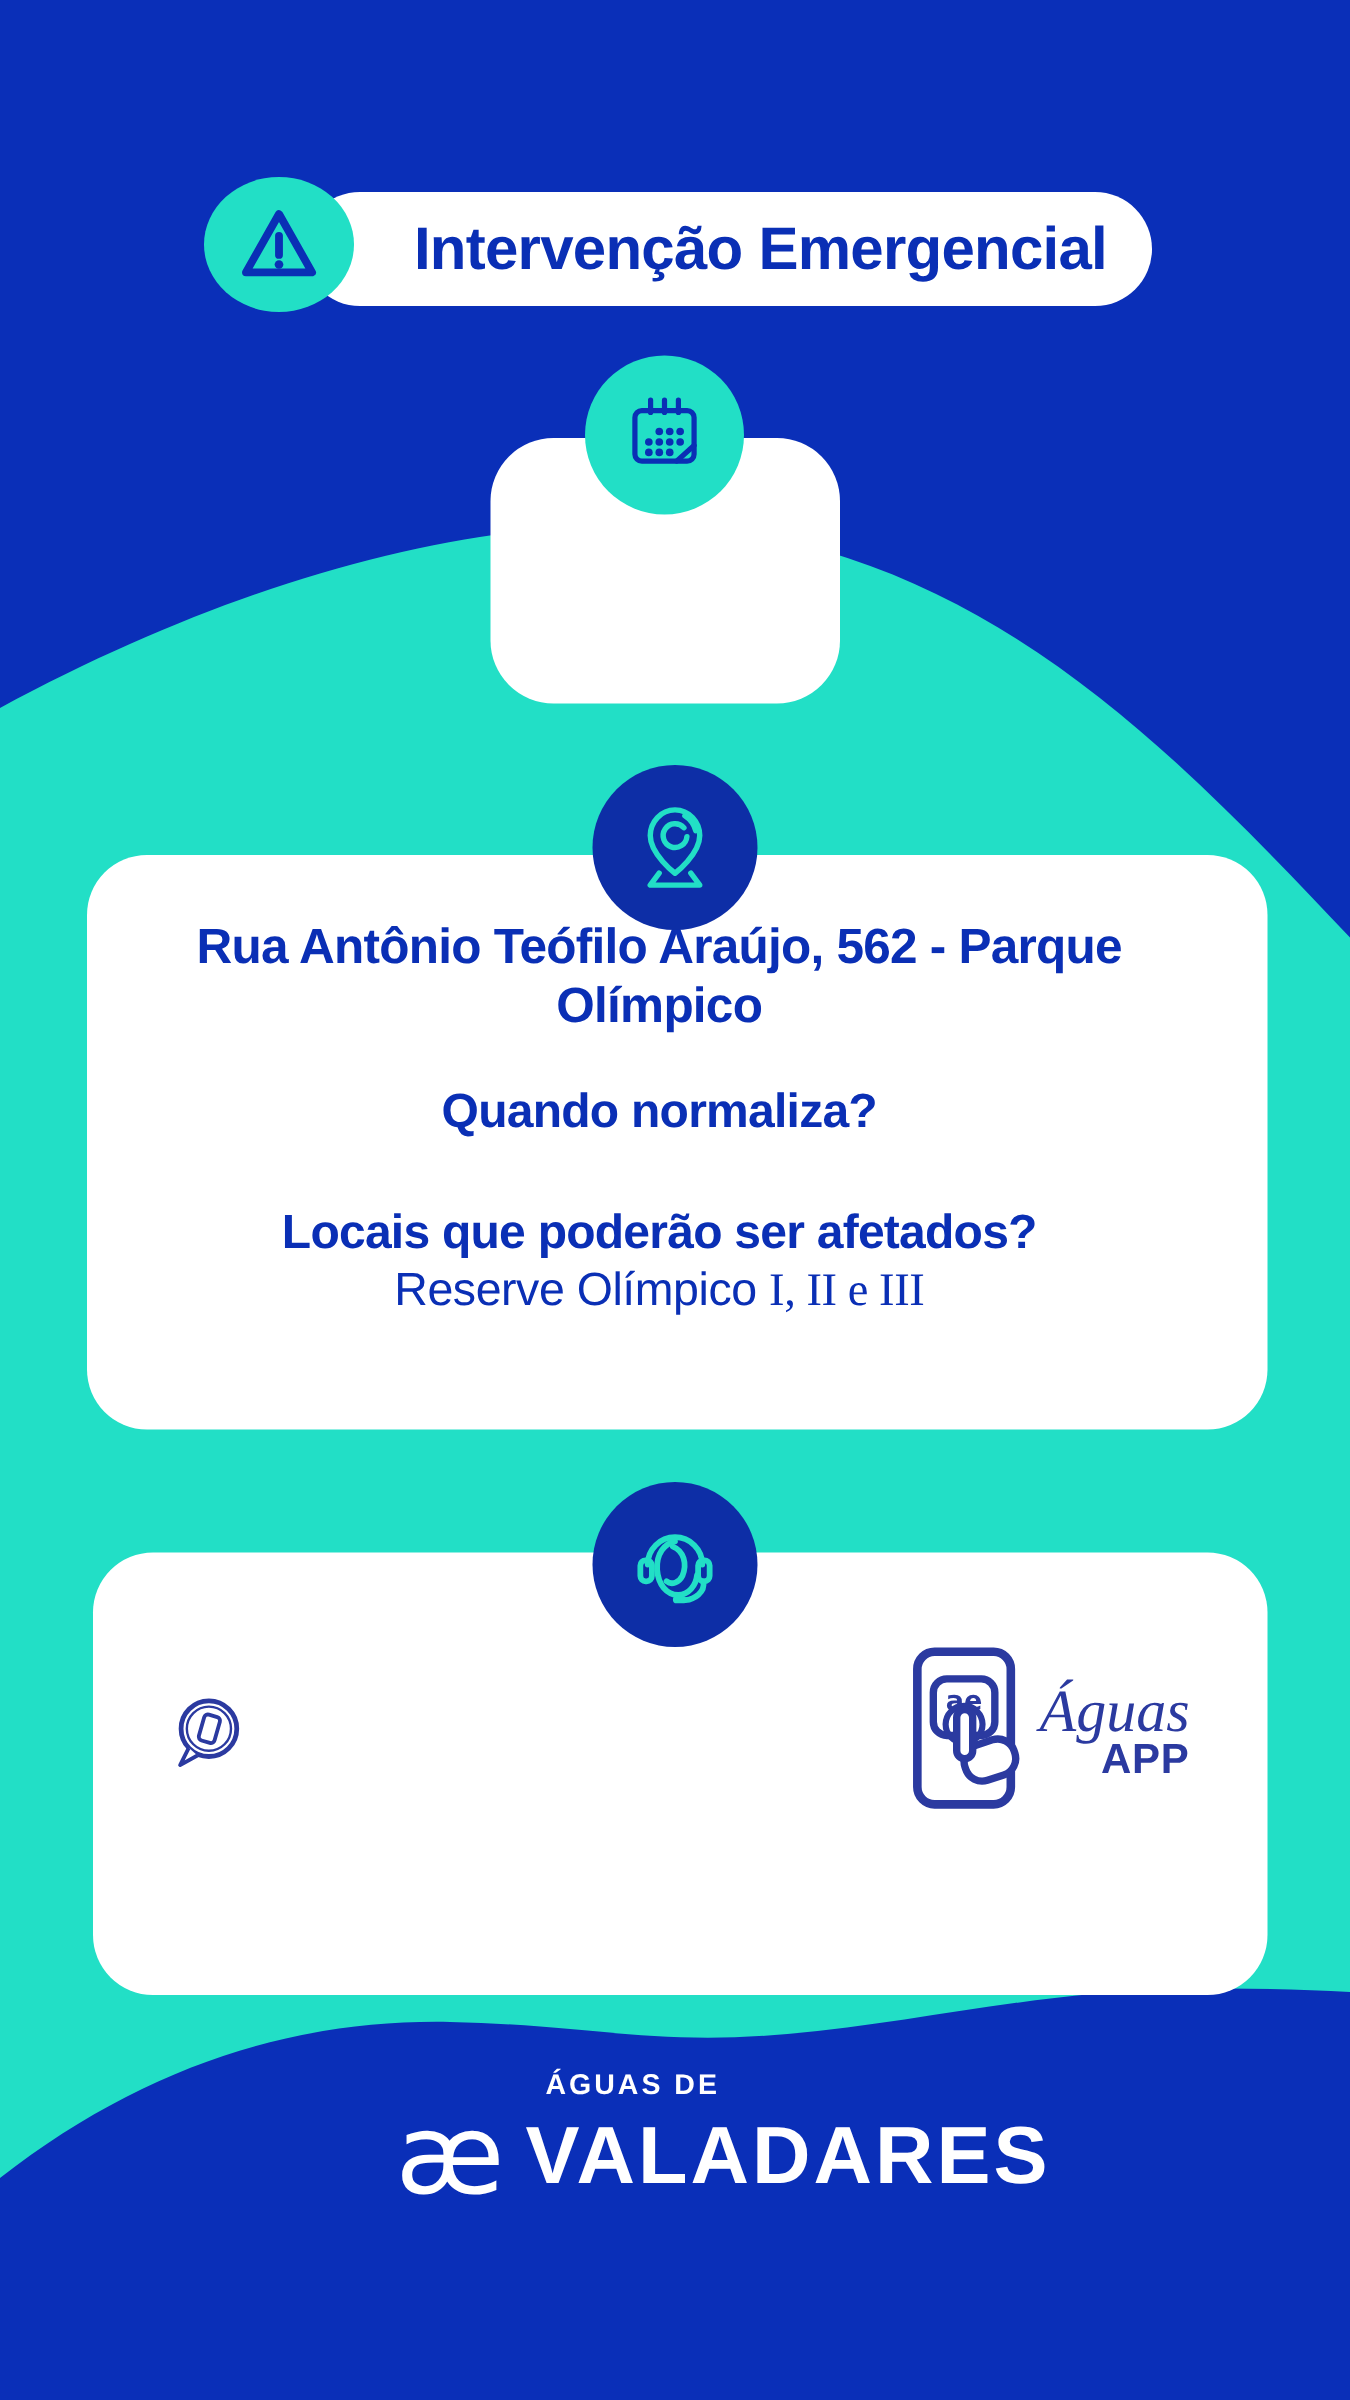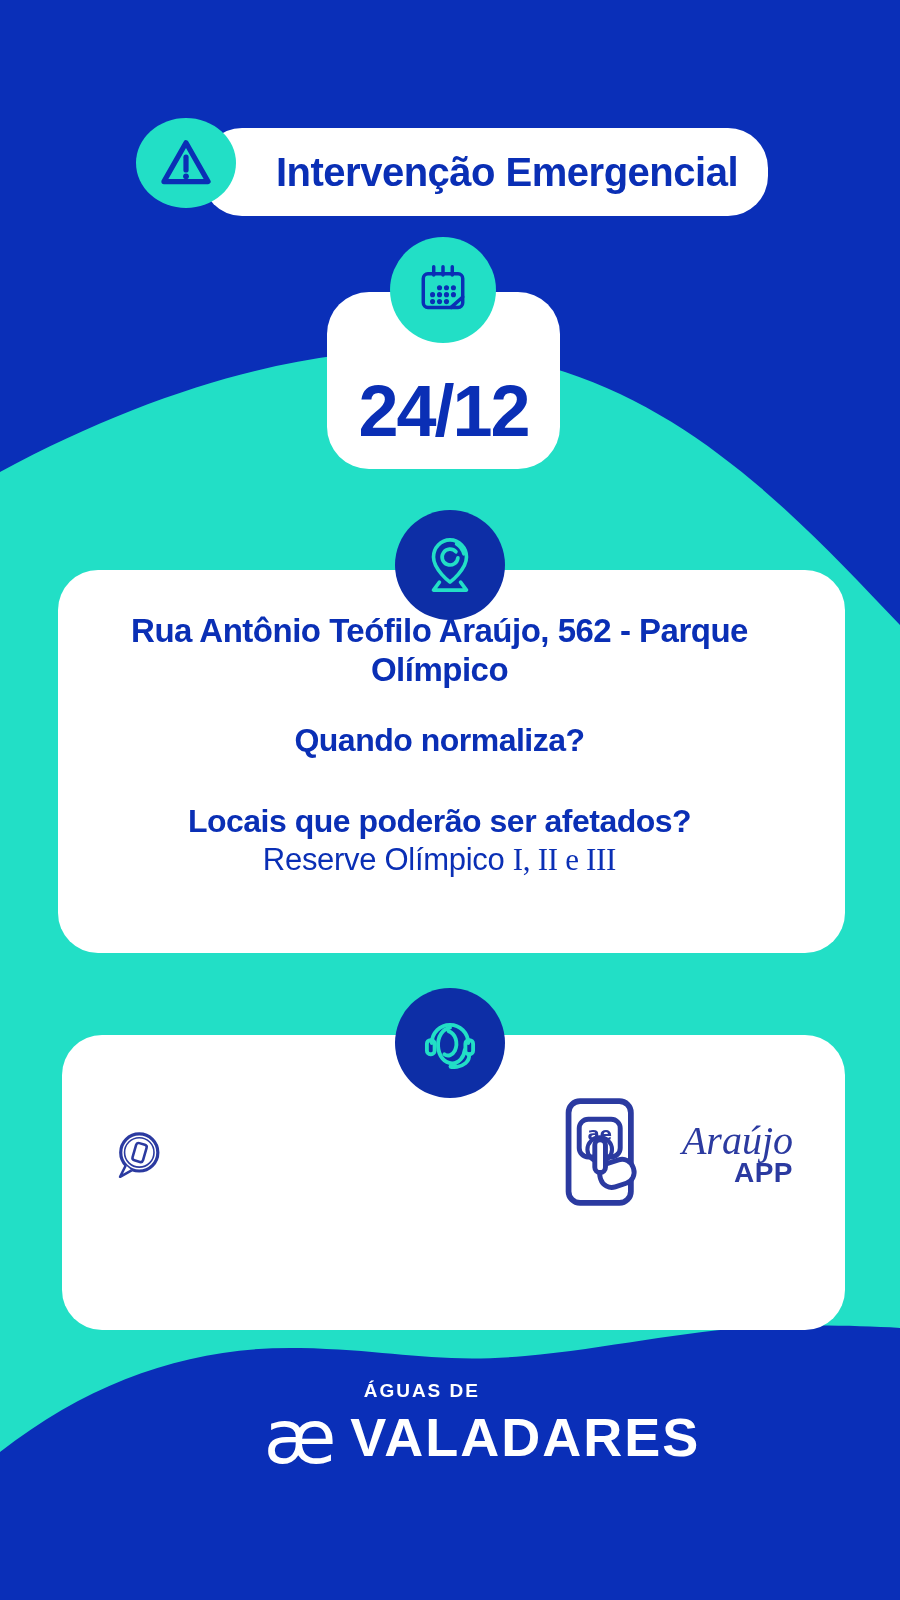--- a/index.html
+++ b/index.html
@@ -15,21 +15,21 @@
   }
   .bg{position:absolute;inset:0;z-index:0;display:block;}
   .layer{position:absolute;z-index:2;}
 
   
   .warn-ellipse{
     left:136px;top:118px;width:100px;height:90px;border-radius:50%;
     background:var(--teal,#22dfc6);display:flex;align-items:center;justify-content:center;z-index:3;
   }
   .title-pill{
-    left:202px;top:128px;width:566px;height:88px;border-radius:40px;
+    left:202px;top:128px;width:566px;height:76px;border-radius:40px;
     background:var(--card-white,#fff);display:flex;align-items:center;justify-content:center;z-index:2;
   }
   .title-pill span{
     color:var(--title-blue,#0a2fb5);font-size:40px;font-weight:bold;letter-spacing:-.5px;
     padding-left:44px;white-space:nowrap;
   }
 
   
   .cal-circle{
     left:390px;top:237px;width:106px;height:106px;border-radius:50%;
@@ -73,21 +73,21 @@
   .support-msg{
     color:var(--body-navy,#2f3da0);font-size:28px;font-weight:bold;line-height:1.45;
     text-align:center;max-width:700px;letter-spacing:.2px;
   }
   .phone-row{
     width:100%;box-sizing:border-box;display:flex;align-items:center;justify-content:space-between;
     padding:18px 52px 0 44px;
   }
   .phone-left{display:flex;align-items:center;}
   .phone-number{color:var(--phone-navy,#2b3aa0);font-size:54px;font-weight:bold;letter-spacing:0;margin-left:6px;white-space:nowrap;}
-  .app-badge{display:flex;align-items:center;gap:32px;}
+  .app-badge{display:flex;align-items:center;}
   .app-texts{display:flex;flex-direction:column;align-items:flex-end;margin-left:6px;}
   .app-name{font-family:"Liberation Serif",serif;font-style:italic;color:var(--phone-navy,#2b3aa0);font-size:40px;line-height:1;}
   .app-suffix{color:var(--phone-navy,#2b3aa0);font-size:28px;font-weight:bold;letter-spacing:.5px;margin-top:-4px;}
 
   
   .footer-brand{
     left:0;top:1380px;width:900px;display:flex;flex-direction:column;align-items:center;color:#fff;margin-left:32px;
   }
   .brand-block{display:flex;flex-direction:column;}
   .brand-small{font-size:19px;font-weight:bold;letter-spacing:2px;margin-left:100px;}
@@ -131,21 +131,20 @@
           <circle cx="44" cy="58" r="4.4"></circle>
           <circle cx="56" cy="58" r="4.4"></circle>
           <circle cx="68" cy="58" r="4.4"></circle>
         <circle cx="32" cy="70" r="4.4"></circle>
           <circle cx="44" cy="70" r="4.4"></circle>
           <circle cx="56" cy="70" r="4.4"></circle>
       </g>
     </svg>
   </div>
   <div class="layer date-card">
-    <div class="date-value">24/12</div>
   </div>
 
   <div class="layer icon-circle loc-circle">
     <svg width="66" height="66" viewBox="0 0 100 100">
       <g stroke="var(--teal,#22dfc6)" stroke-width="5.5" fill="none" stroke-linecap="round" stroke-linejoin="round">
         <path d="M50 12 C36 12 25 24 25 38 C25 57 50 76 50 76 C50 76 75 57 75 38 C75 24 64 12 50 12 Z"></path>
         <path d="M59 30 A12 12 0 1 0 62 39"></path>
         <path d="M60 18 A26 26 0 0 1 71 33"></path>
         <path d="M34 76 L25 88 H75 L66 76"></path>
       </g>
@@ -190,21 +189,21 @@
             <rect x="21" y="27" width="50" height="46" rx="11" stroke-width="6"></rect>
             <text x="46" y="52" font-size="22" font-weight="bold" text-anchor="middle" fill="var(--phone-navy,#2b3aa0)" stroke="none" font-family="DejaVu Sans, sans-serif">ae</text>
             <circle cx="46" cy="64" r="15" stroke-width="5"></circle>
             <g fill="var(--card-white,#ffffff)" stroke-width="6">
               <rect x="46" y="78" width="42" height="30" rx="14" transform="rotate(-18 67 93)"></rect>
               <rect x="40" y="52" width="13" height="40" rx="6.5"></rect>
             </g>
           </g>
         </svg>
         <div class="app-texts">
-          <span class="app-name">Araújo</span>
+          <span class="app-name">Águas</span>
           <span class="app-suffix">APP</span>
         </div>
       </div>
     </div>
   </div>
 
   <div class="layer footer-brand">
     <div class="brand-block">
       <div class="brand-small">ÁGUAS DE</div>
       <div class="brand-row">

